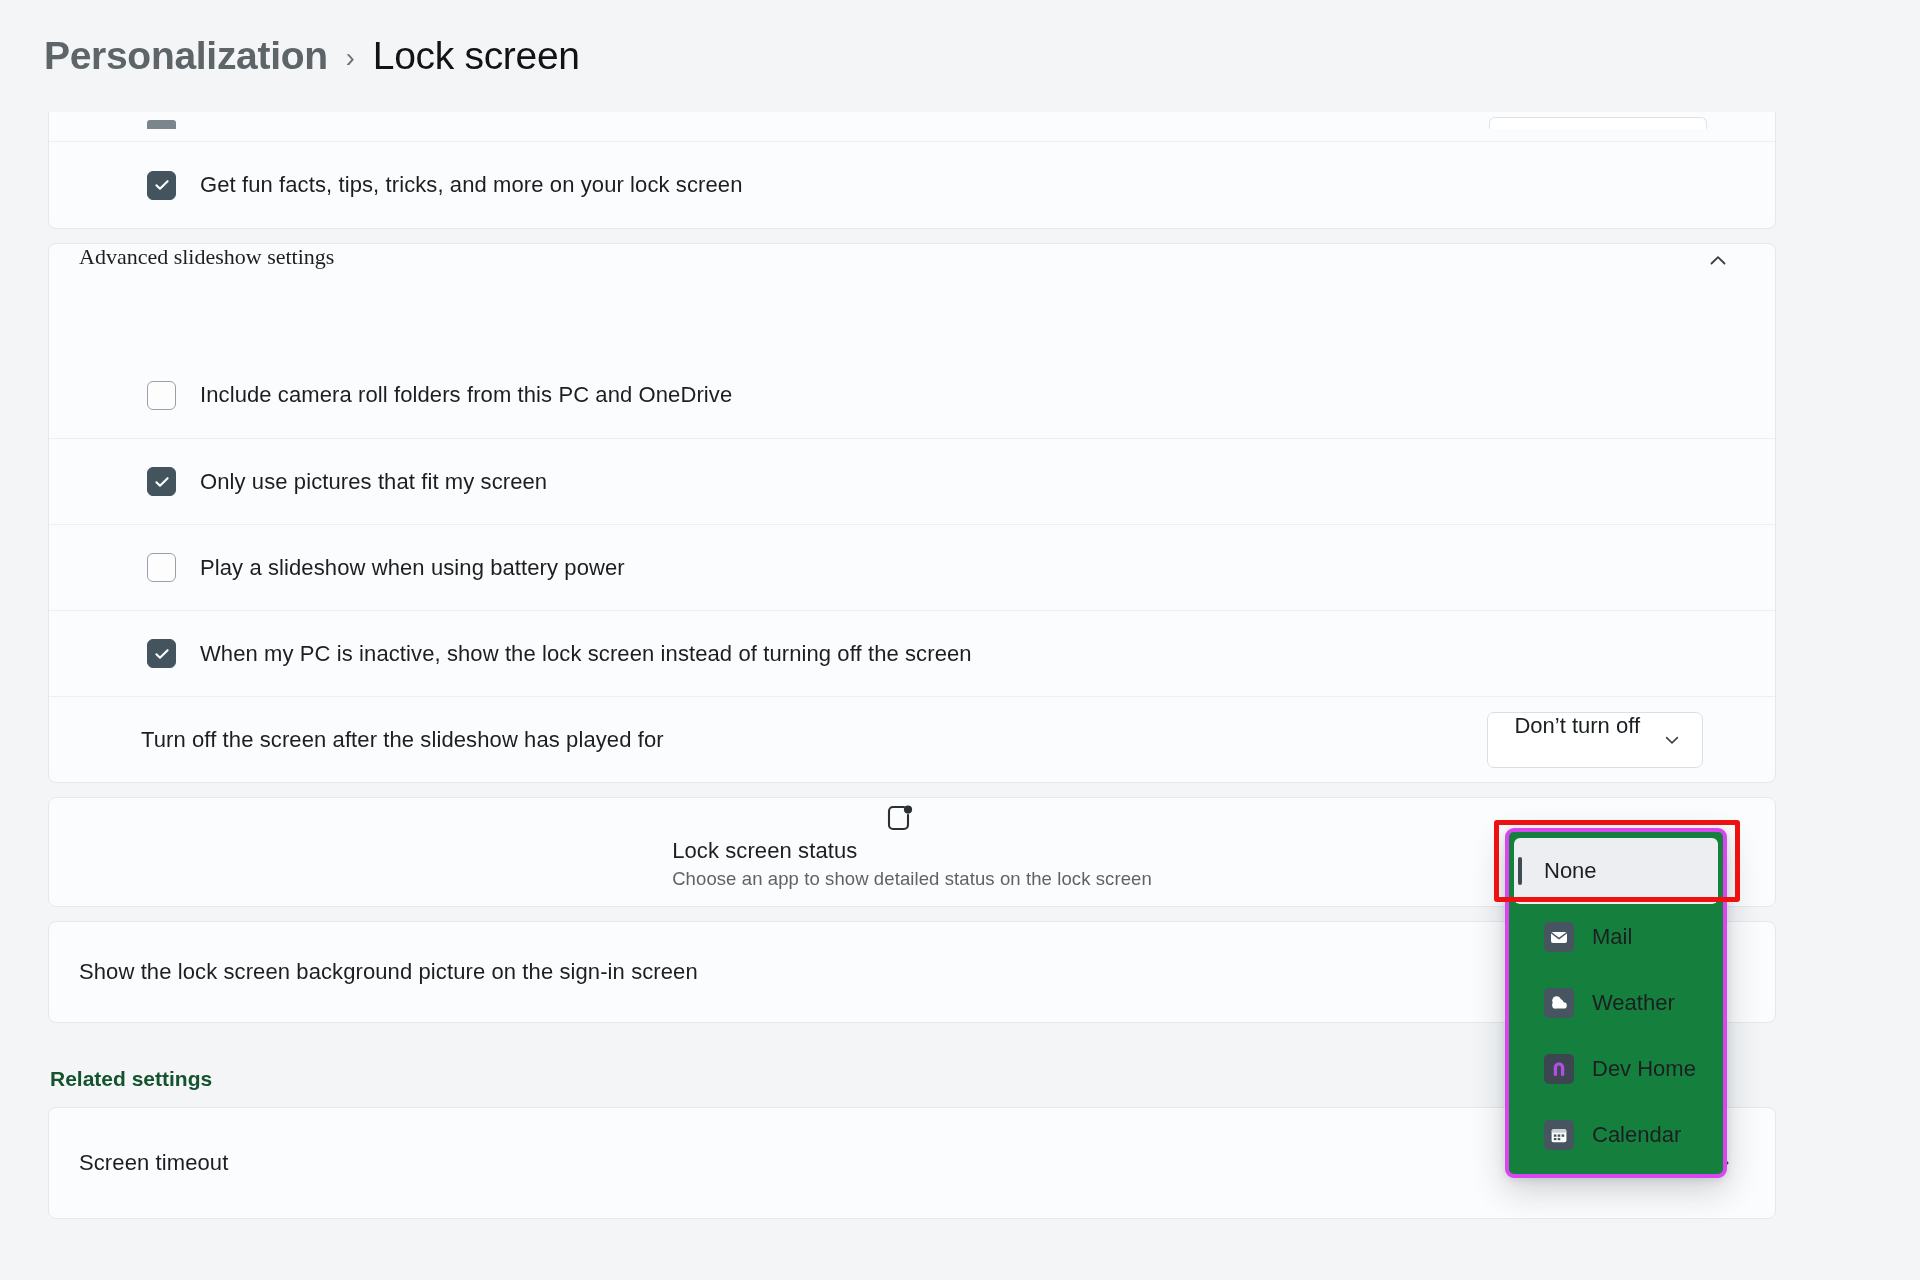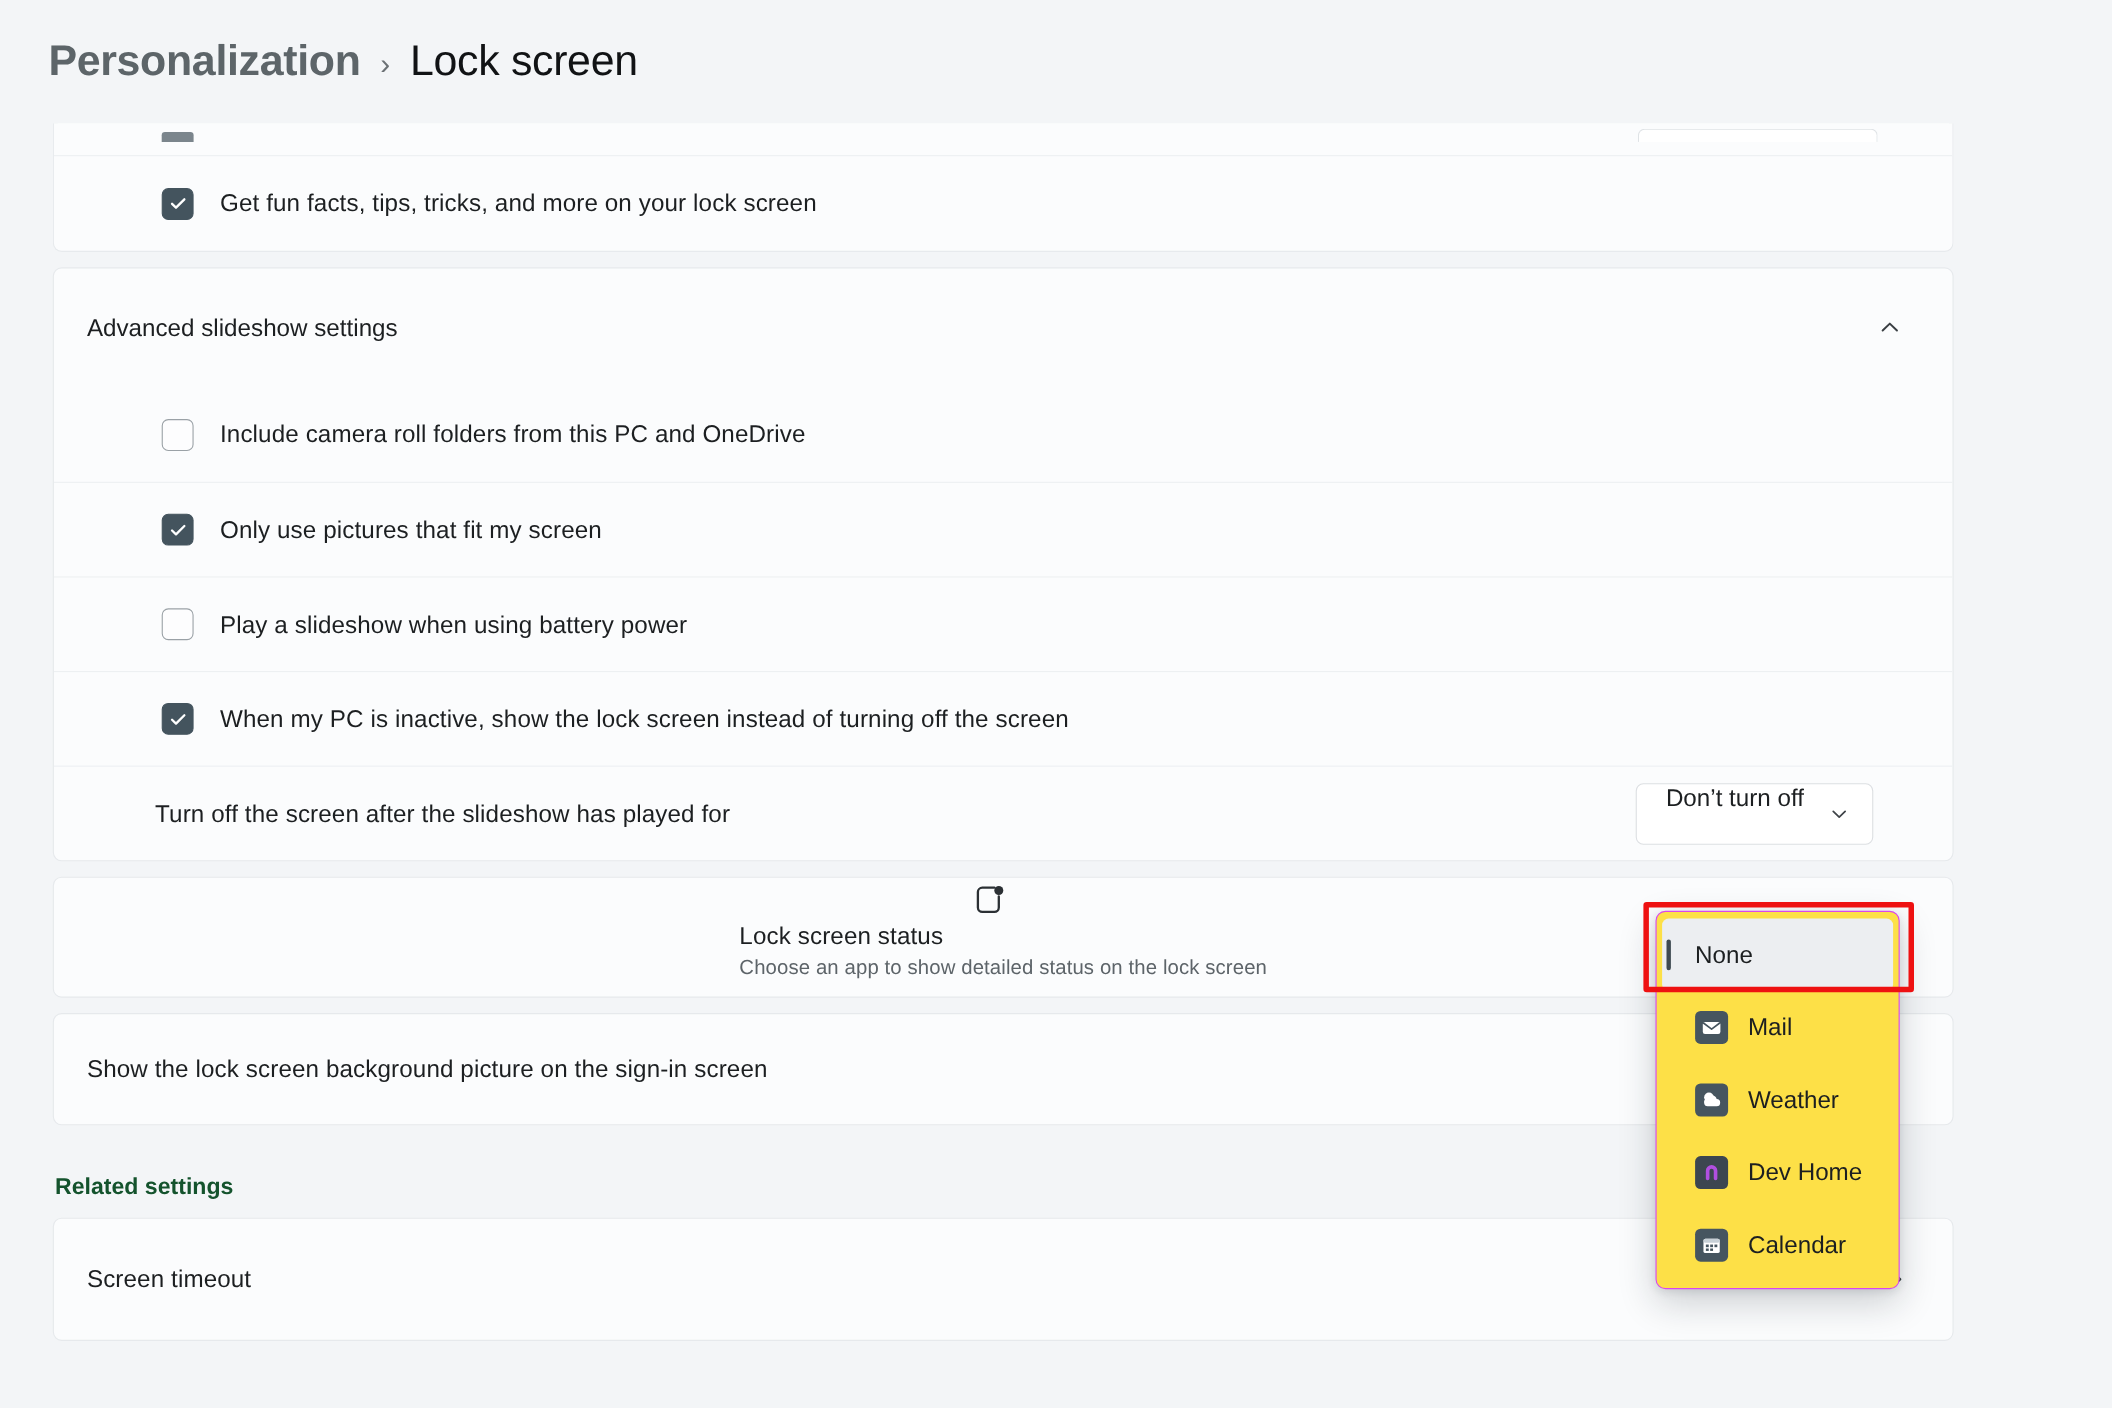--- a/index.html
+++ b/index.html
@@ -137,24 +137,24 @@
     height: 12px;
     border: 1px solid #dfe3e6;
     border-bottom: none;
     border-radius: 6px 6px 0 0;
     background: #ffffff;
   }
 
   
   .expander-head {
     display: flex;
-    align-items: center;
     justify-content: space-between;
     min-height: 108px;
     padding: 0 40px 0 30px;
+    font-family: Liberation Serif, serif;
   }
   .expander-title { font-size: 22px; color: #1c1f21; }
 
   .chev {
     width: 34px;
     height: 34px;
     display: flex;
     align-items: center;
     justify-content: center;
     color: #3a3f43;
@@ -209,22 +209,22 @@
     display: flex;
     align-items: center;
   }
 
   
   .flyout {
     position: absolute;
     left: 1505px;
     top: 828px;
     width: 222px;
-    background: #fde047;
-    border: 1px solid #d946ef;
+    background: #15803d;
+    border: 4px solid #d946ef;
     border-radius: 9px;
     box-shadow: 0 12px 34px rgba(20,28,38,0.20), 0 2px 8px rgba(20,28,38,0.10);
     padding: 6px 5px;
     z-index: 40;
   }
   .fly-item {
     display: flex;
     align-items: center;
     height: 66px;
     padding-left: 12px;

